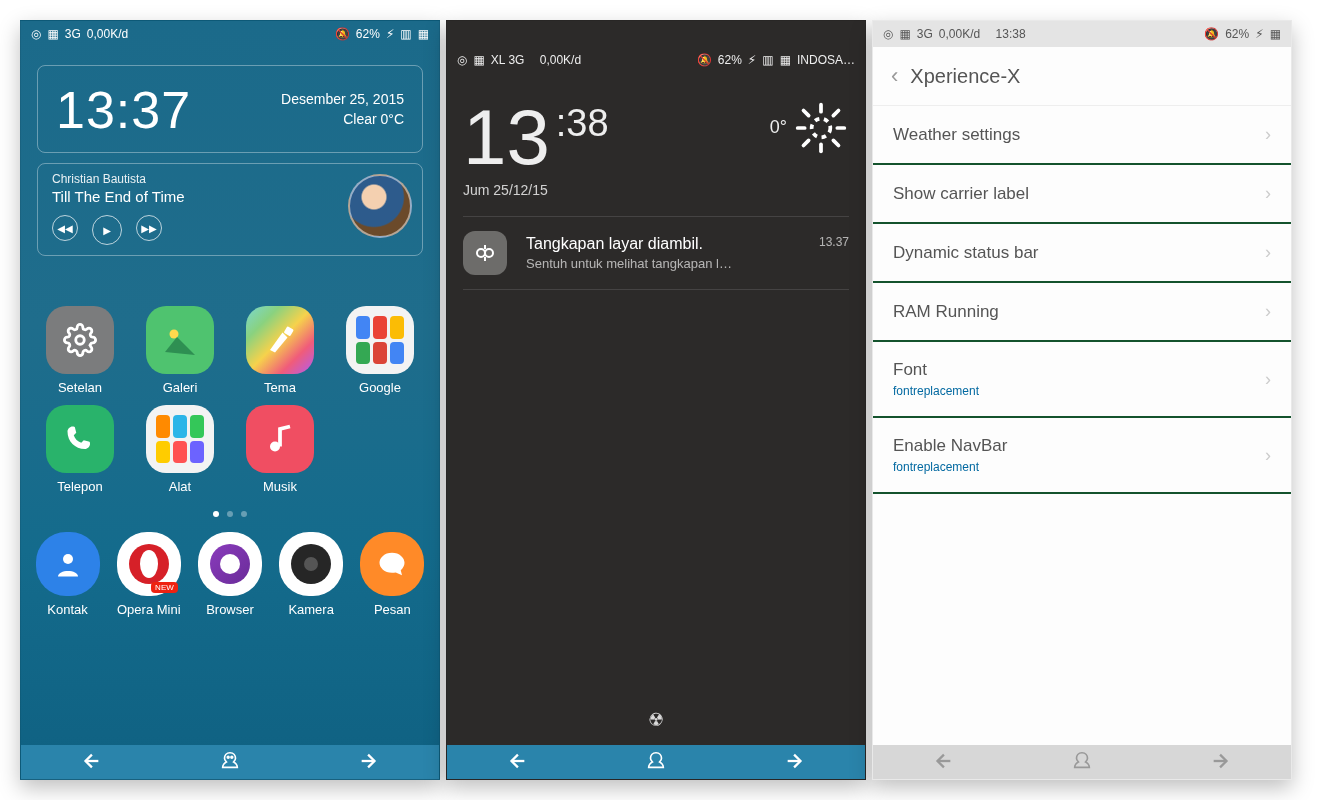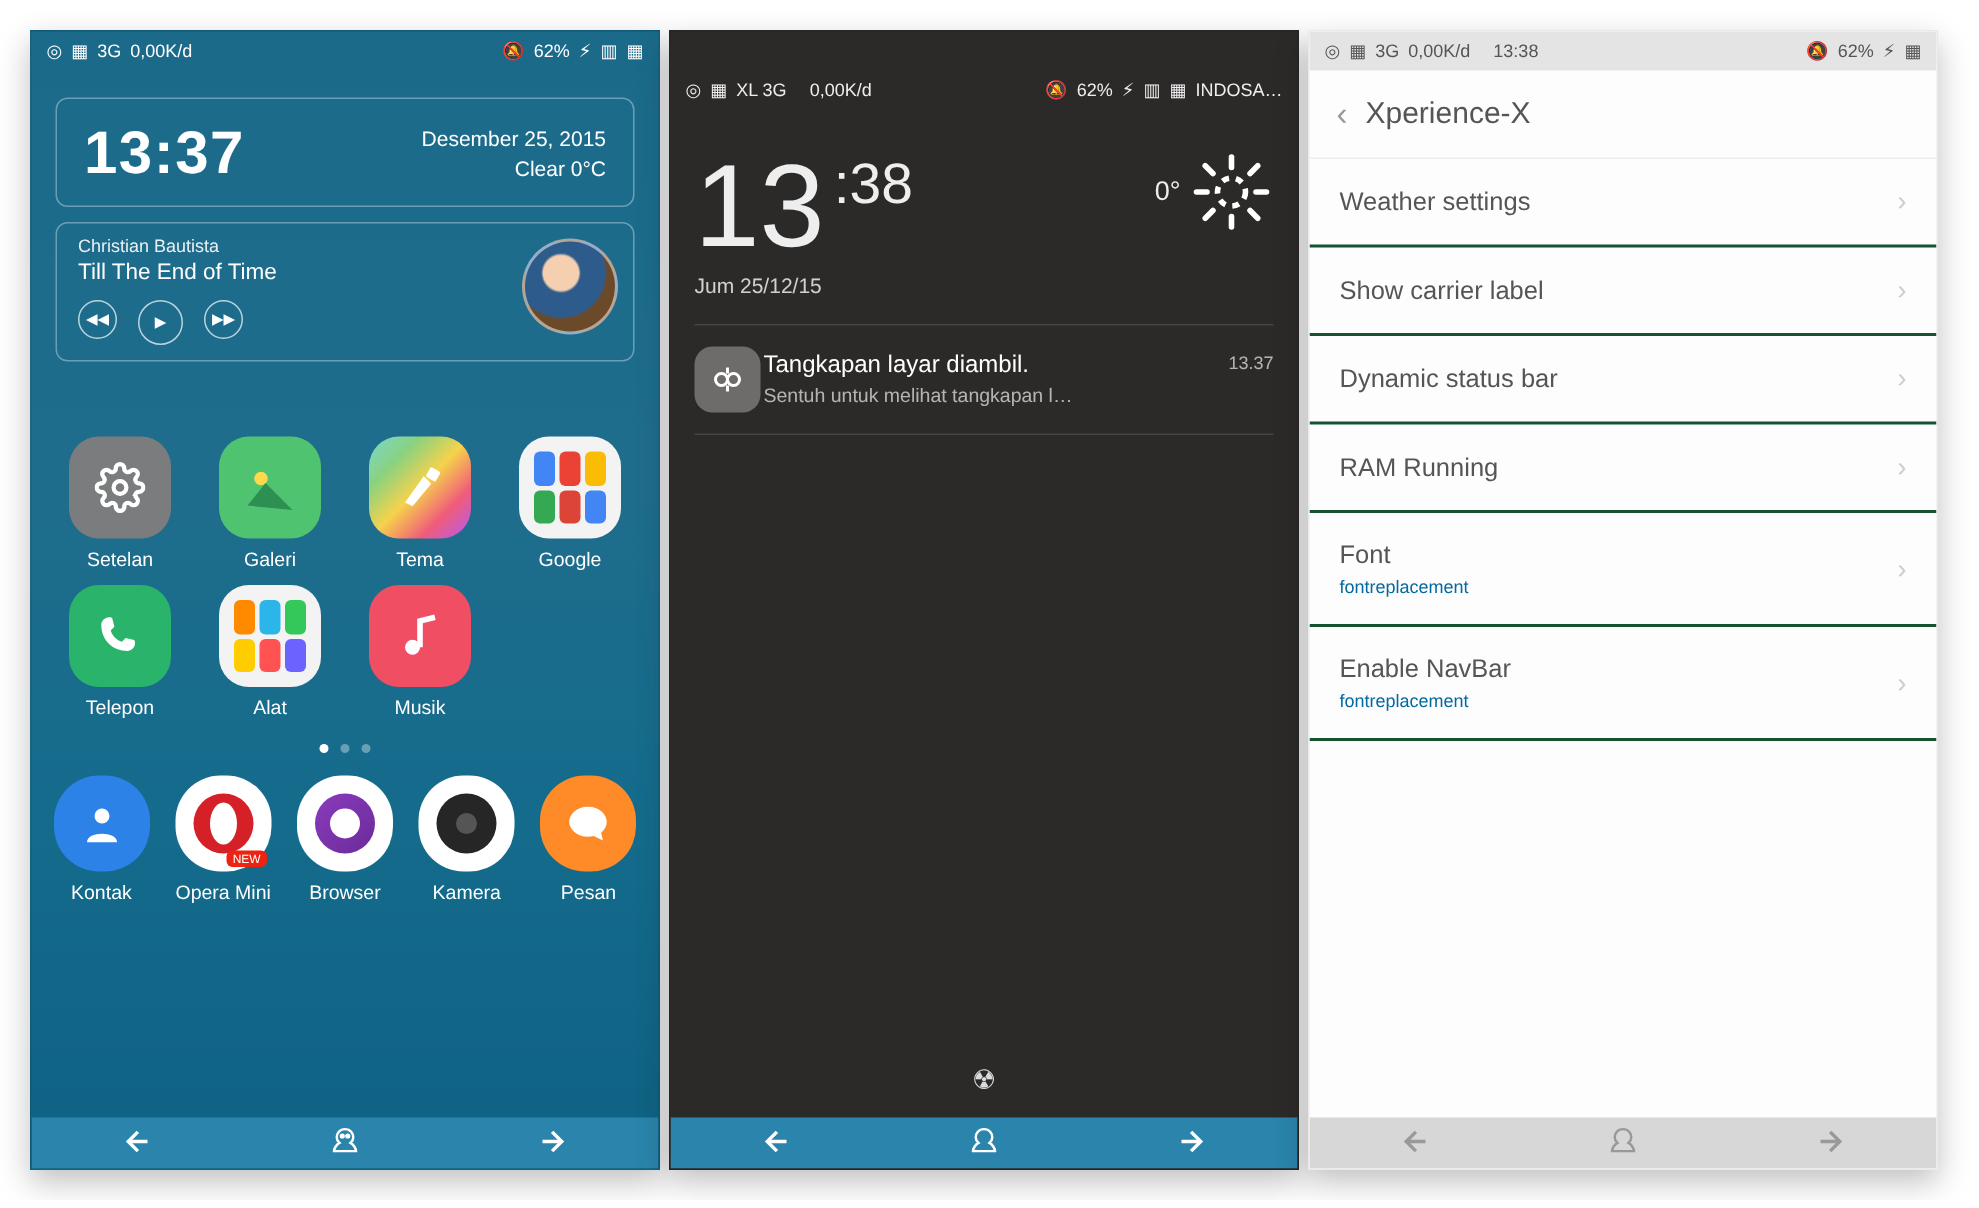--- a/index.html
+++ b/index.html
@@ -24,21 +24,21 @@
 .statusbar { height: 26px; display:flex; align-items:center; justify-content:space-between; padding: 0 10px; font-size: 12px; }
 .statusbar .left, .statusbar .right { display:flex; align-items:center; gap:6px; }
 .ico { display:inline-block; }
 .widget-clock {
   margin: 18px 16px 10px;
   border: 1px solid rgba(255,255,255,0.35);
   border-radius: 8px;
   padding: 14px 18px 12px;
   display:flex; justify-content:space-between; align-items:center;
 }
-.widget-clock .time { font-size: 40px; font-weight: 700; letter-spacing:1px; }
+.widget-clock .time { font-size: 52px; font-weight: 400; letter-spacing:1px; }
 .widget-clock .date { text-align:right; font-size:14px; line-height:1.4; }
 .music-widget {
   margin: 0 16px;
   border: 1px solid rgba(255,255,255,0.35);
   border-radius: 8px;
   padding: 8px 85px 10px 14px;
   position:relative;
   min-height: 86px;
 }
 .music-widget .artist { font-size: 12px; opacity:.9; }
@@ -64,21 +64,21 @@
 .s2 { background:#2c2a29; color:#eee; }
 .s2 .statusbar { background:transparent; }
 .s2-content { padding: 6px 16px; }
 .bigtime { display:flex; align-items:flex-start; font-weight:300; margin-top:19px; }
 .bigtime .hh { font-size:78px; line-height:1; }
 .bigtime .mm { font-size:38px; line-height:1; margin-left:6px; margin-top:6px; }
 .s2-row { display:flex; justify-content:space-between; align-items:center; }
 .sun { width:56px; height:56px; }
 .s2-date { font-size:14px; opacity:.85; margin:6px 0 18px; }
 .divider { height:1px; background:rgba(255,255,255,.12); }
-.notif { display:flex; align-items:center; gap:2px; padding:14px 0; }
+.notif { display:flex; align-items:center; gap:19px; padding:14px 0; }
 .notif-ico { width:44px; height:44px; border-radius:12px; background:#6d6c6a; display:flex; align-items:center; justify-content:center; }
 .notif-body { flex:1; }
 .notif-title { font-size:16px; color:#fff; }
 .notif-sub { font-size:13px; opacity:.7; margin-top:3px; }
 .notif-time { font-size:12px; opacity:.7; align-self:flex-start; margin-top:4px; }
 .handle { position:absolute; bottom:48px; left:50%; transform:translateX(-50%); font-size:18px; opacity:.9; }
 .s2 .navbar { background:#2a84ab; }
 
 .s3 { background:#fdfdfd; color:#444; }
 .s3 .statusbar { background:#e4e4e4; color:#555; }

